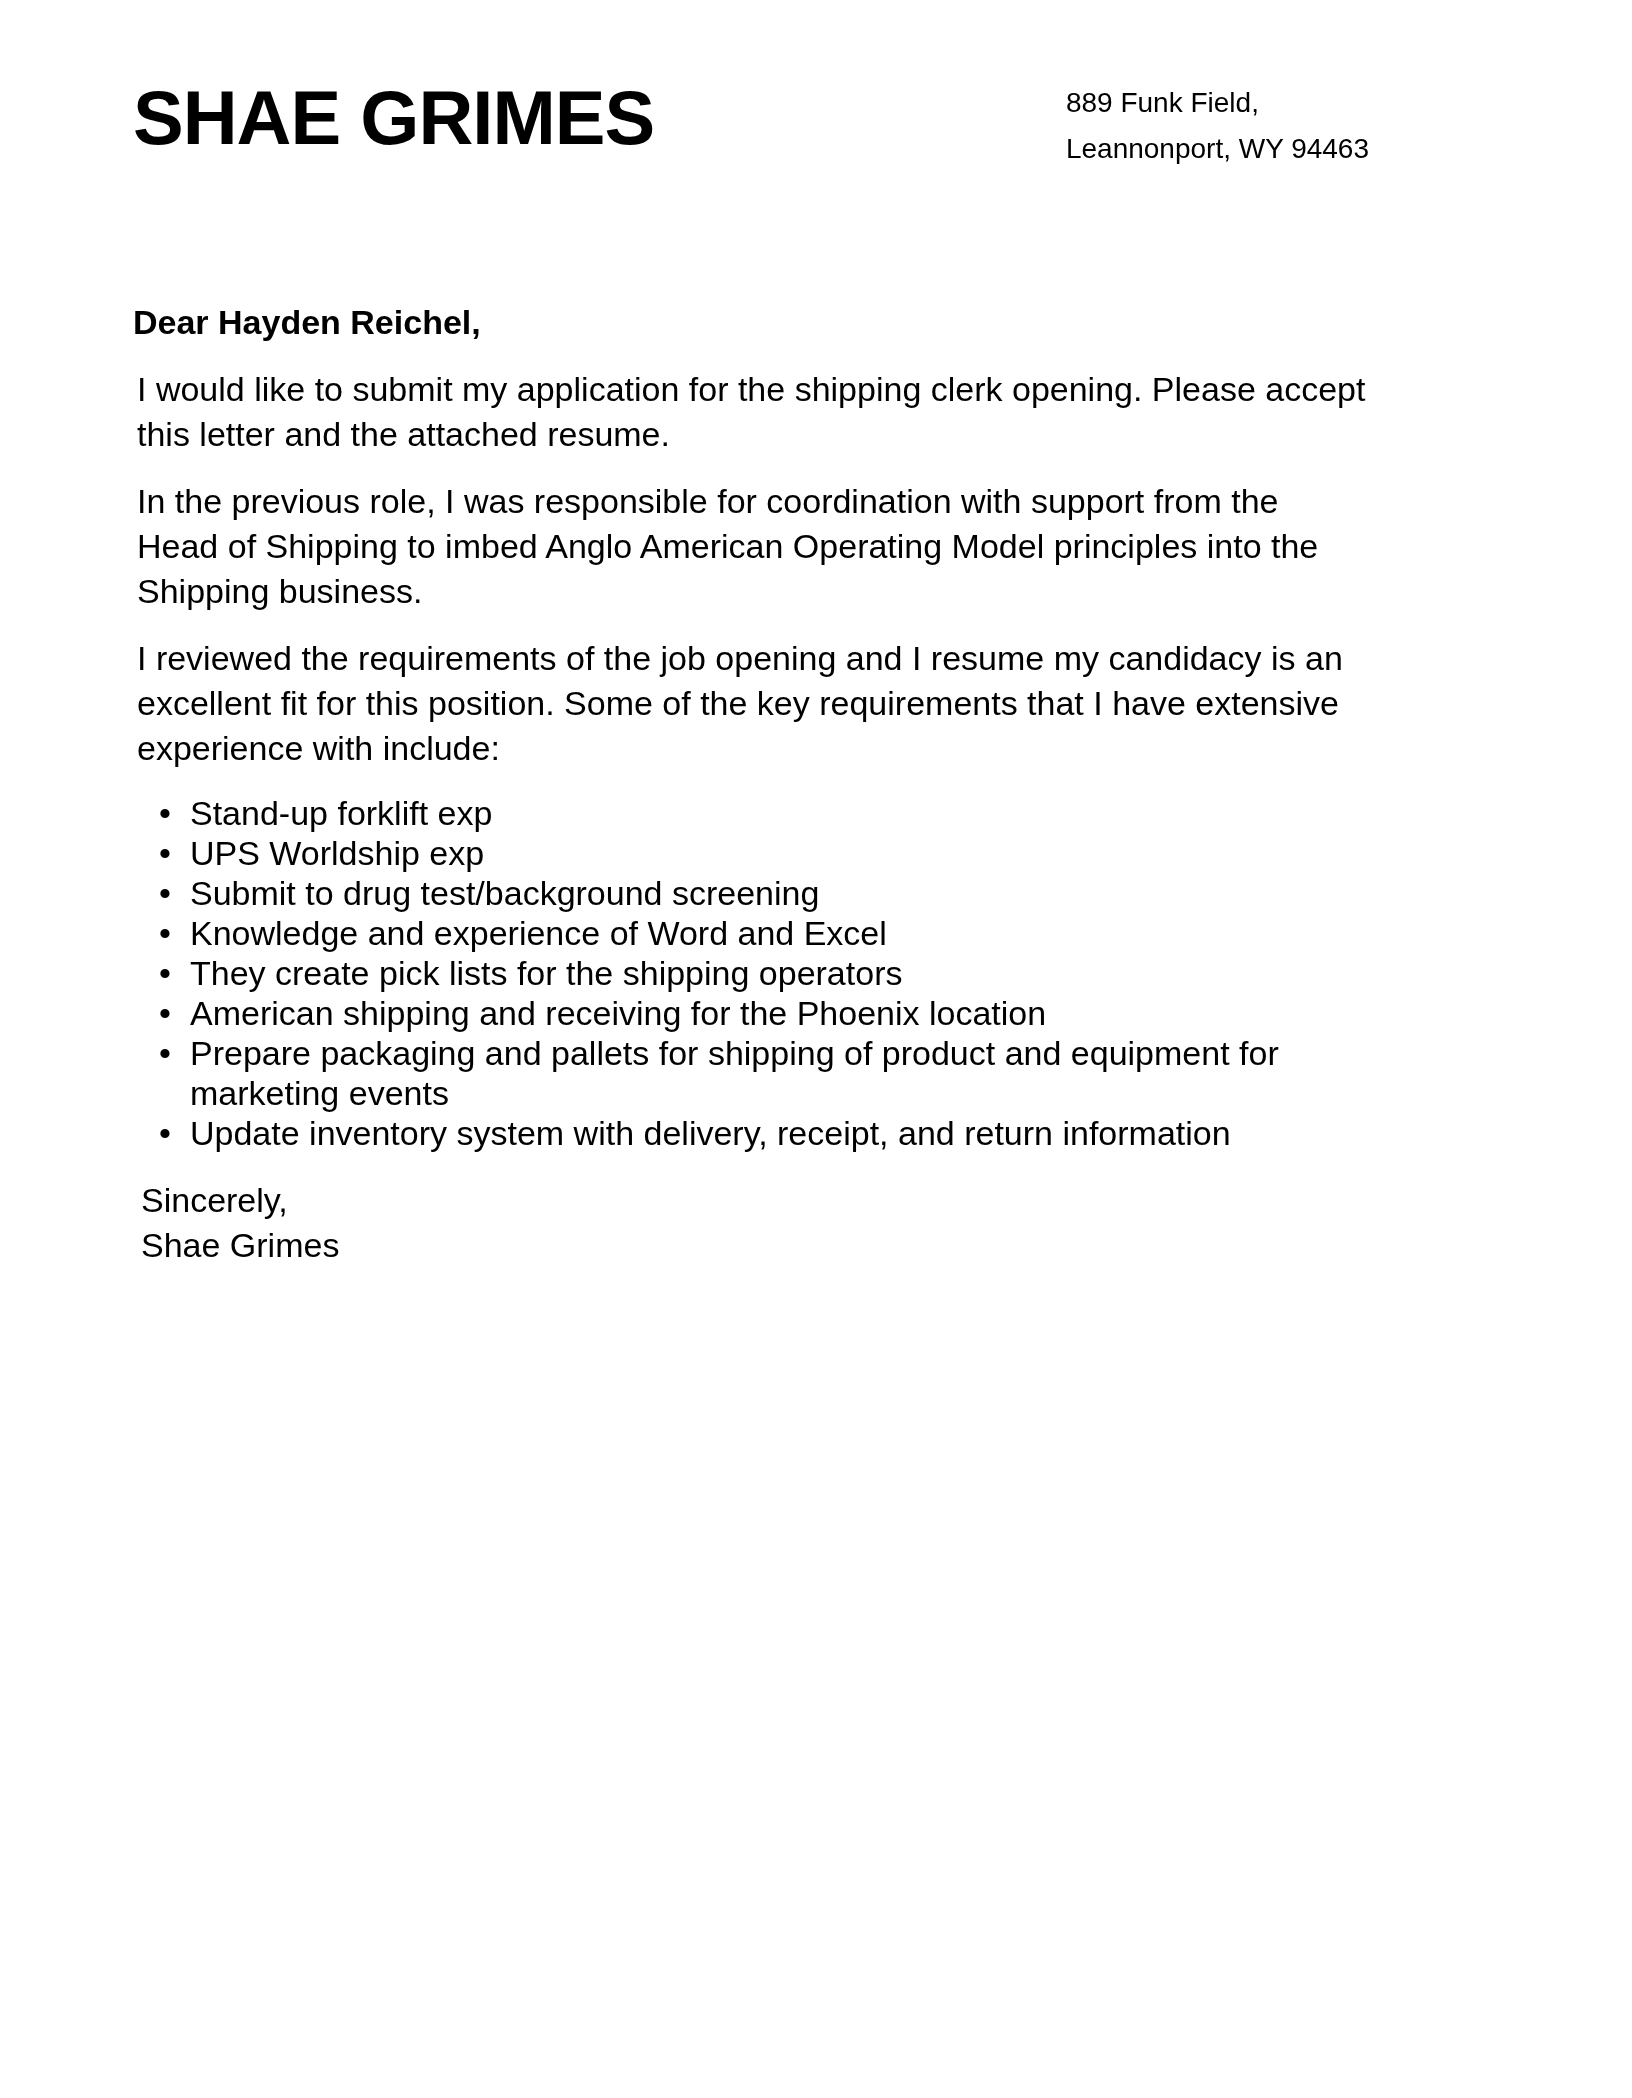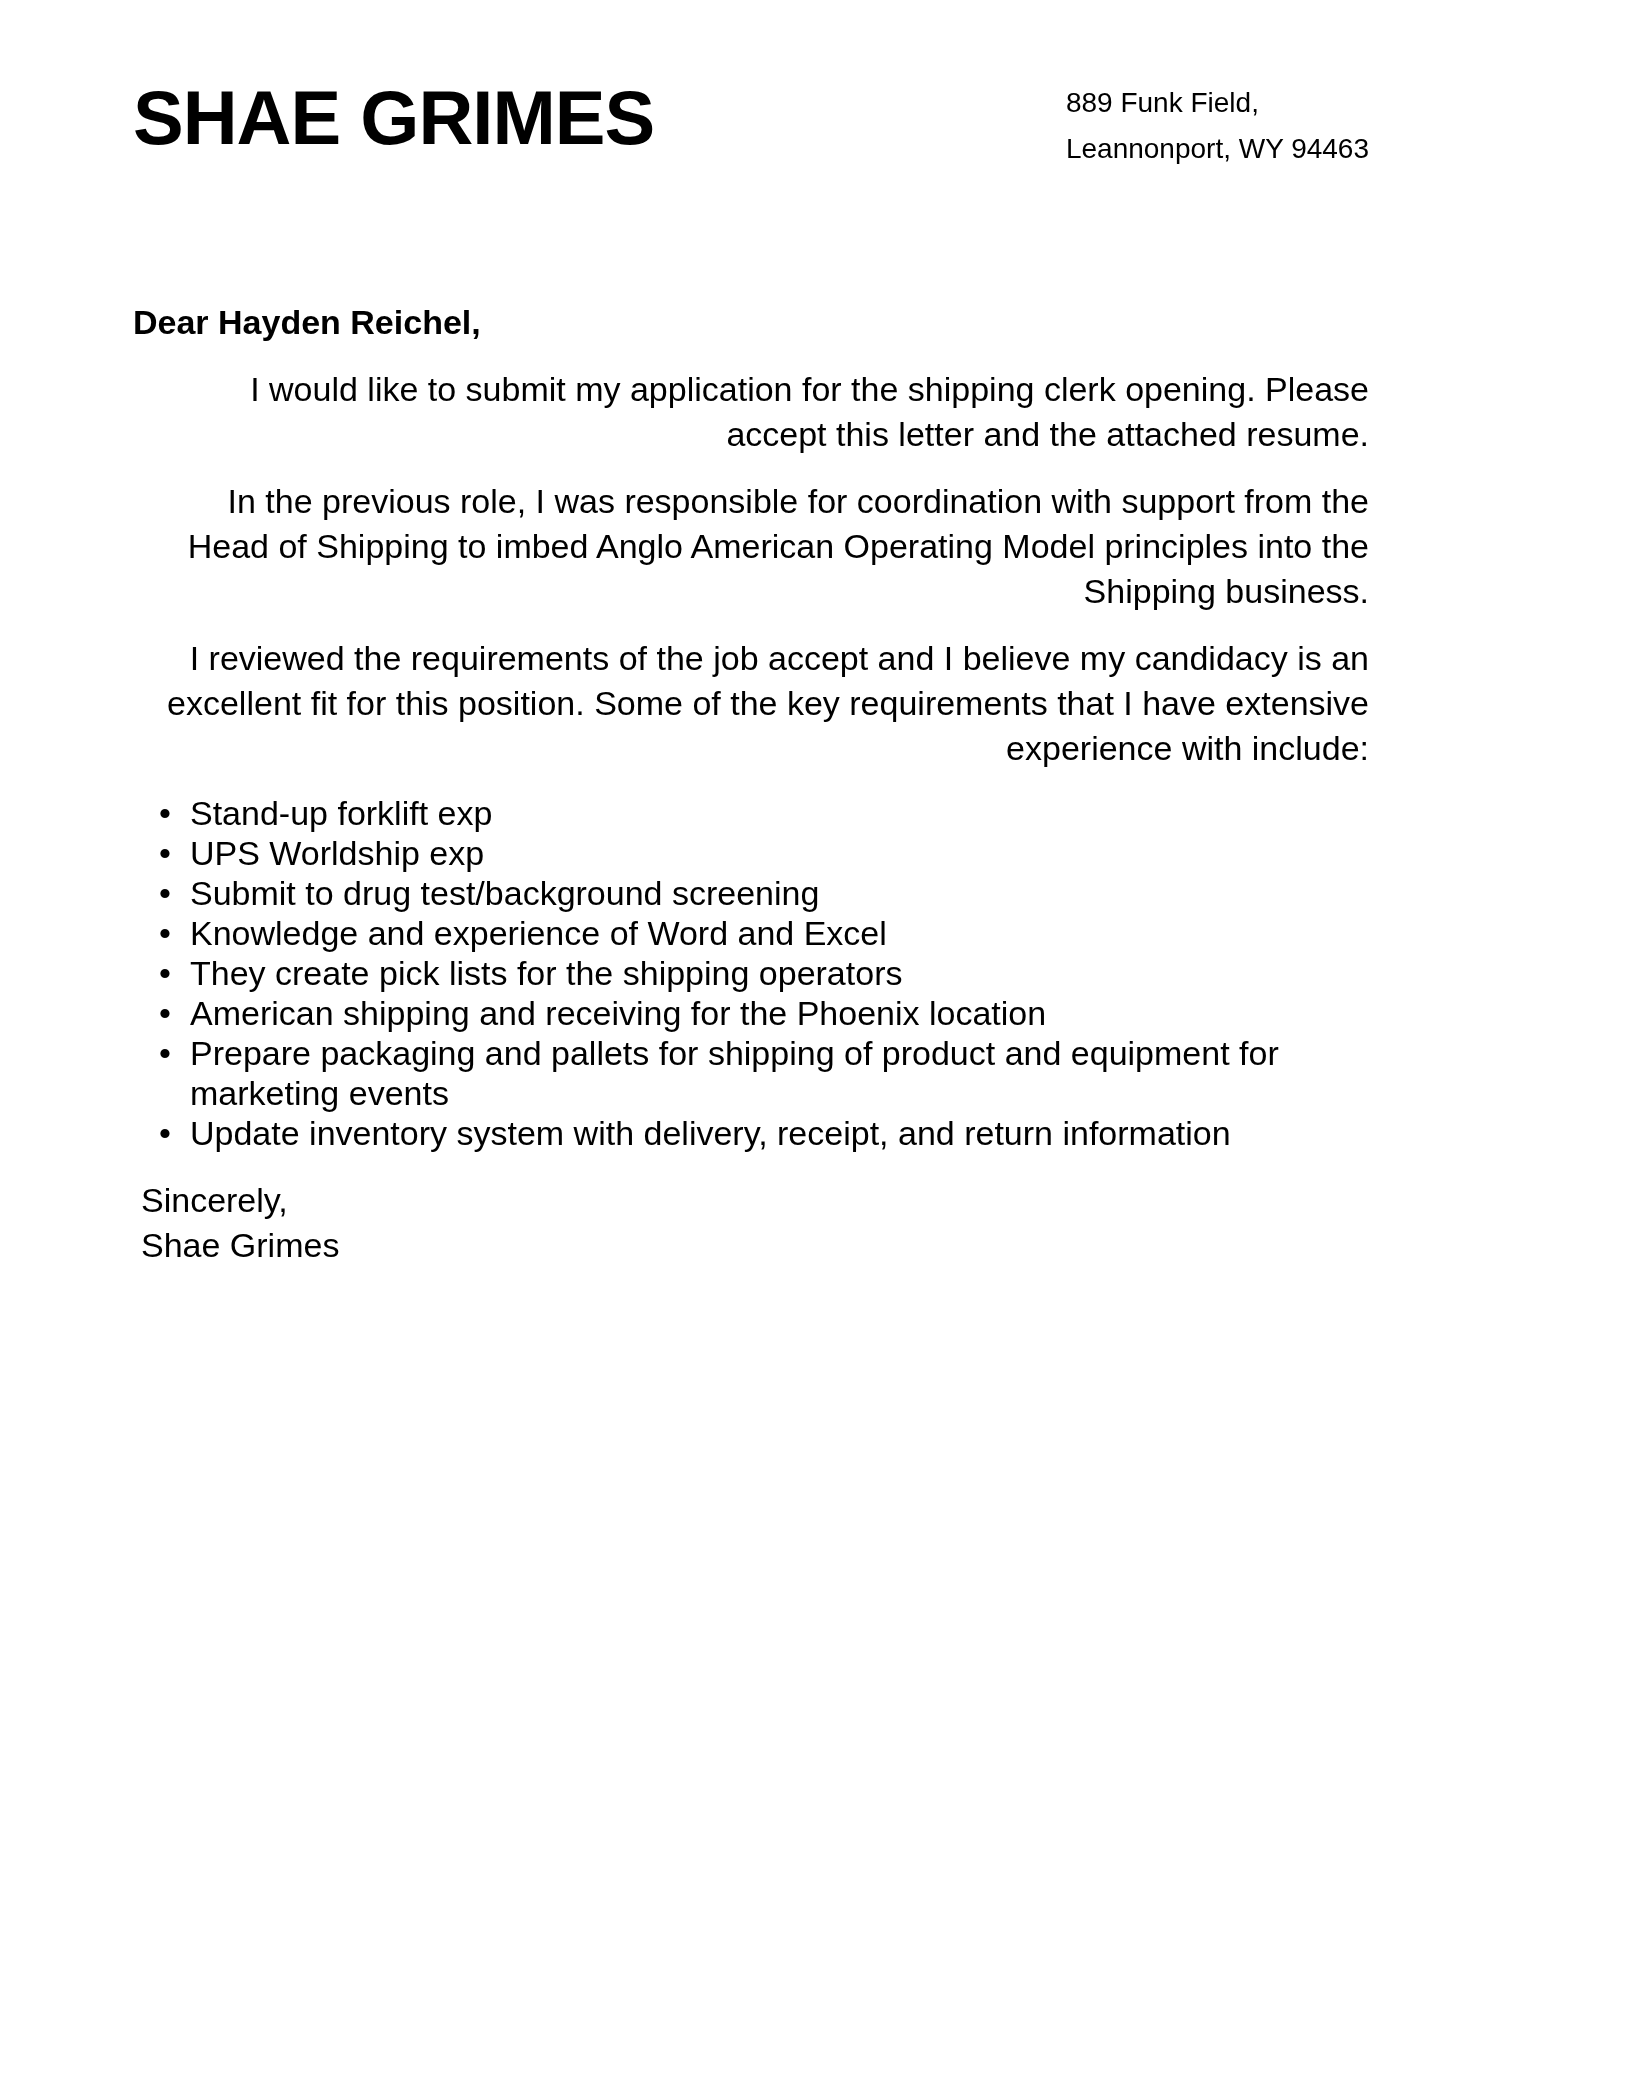--- a/index.html
+++ b/index.html
@@ -41,22 +41,21 @@
   .letter-body {
     max-width: 1384px;
     font-size: 34px;
     line-height: 45px;
   }
   .greeting {
     margin: 128px 0 22px 0;
     font-weight: 700;
   }
   .para {
-    margin: 0 0 22px 16px;
-    text-align: right;
+    margin: 0 0 22px 4px;
   }
   .req-list {
     list-style: none;
     margin: 16px 0 0 0;
     padding: 0;
     line-height: 40px;
   }
   .req-list li {
     position: relative;
     padding-left: 57px;
@@ -89,21 +88,21 @@
   </header>
 
   <main class="letter-body">
 
     <p class="greeting">Dear Hayden Reichel,</p>
 
     <p class="para">I would like to submit my application for the shipping clerk opening. Please accept this letter and the attached resume.</p>
 
     <p class="para">In the previous role, I was responsible for coordination with support from the Head of Shipping to imbed Anglo American Operating Model principles into the Shipping business.</p>
 
-    <p class="para">I reviewed the requirements of the job accept and I believe my candidacy is an excellent fit for this position. Some of the key requirements that I have extensive experience with include:</p>
+    <p class="para">I reviewed the requirements of the job opening and I resume my candidacy is an excellent fit for this position. Some of the key requirements that I have extensive experience with include:</p>
 
     <ul class="req-list">
       <li>Stand-up forklift exp</li>
       <li>UPS Worldship exp</li>
       <li>Submit to drug test/background screening</li>
       <li>Knowledge and experience of Word and Excel</li>
       <li>They create pick lists for the shipping operators</li>
       <li>American shipping and receiving for the Phoenix location</li>
       <li>Prepare packaging and pallets for shipping of product and equipment for marketing events</li>
       <li>Update inventory system with delivery, receipt, and return information</li>

